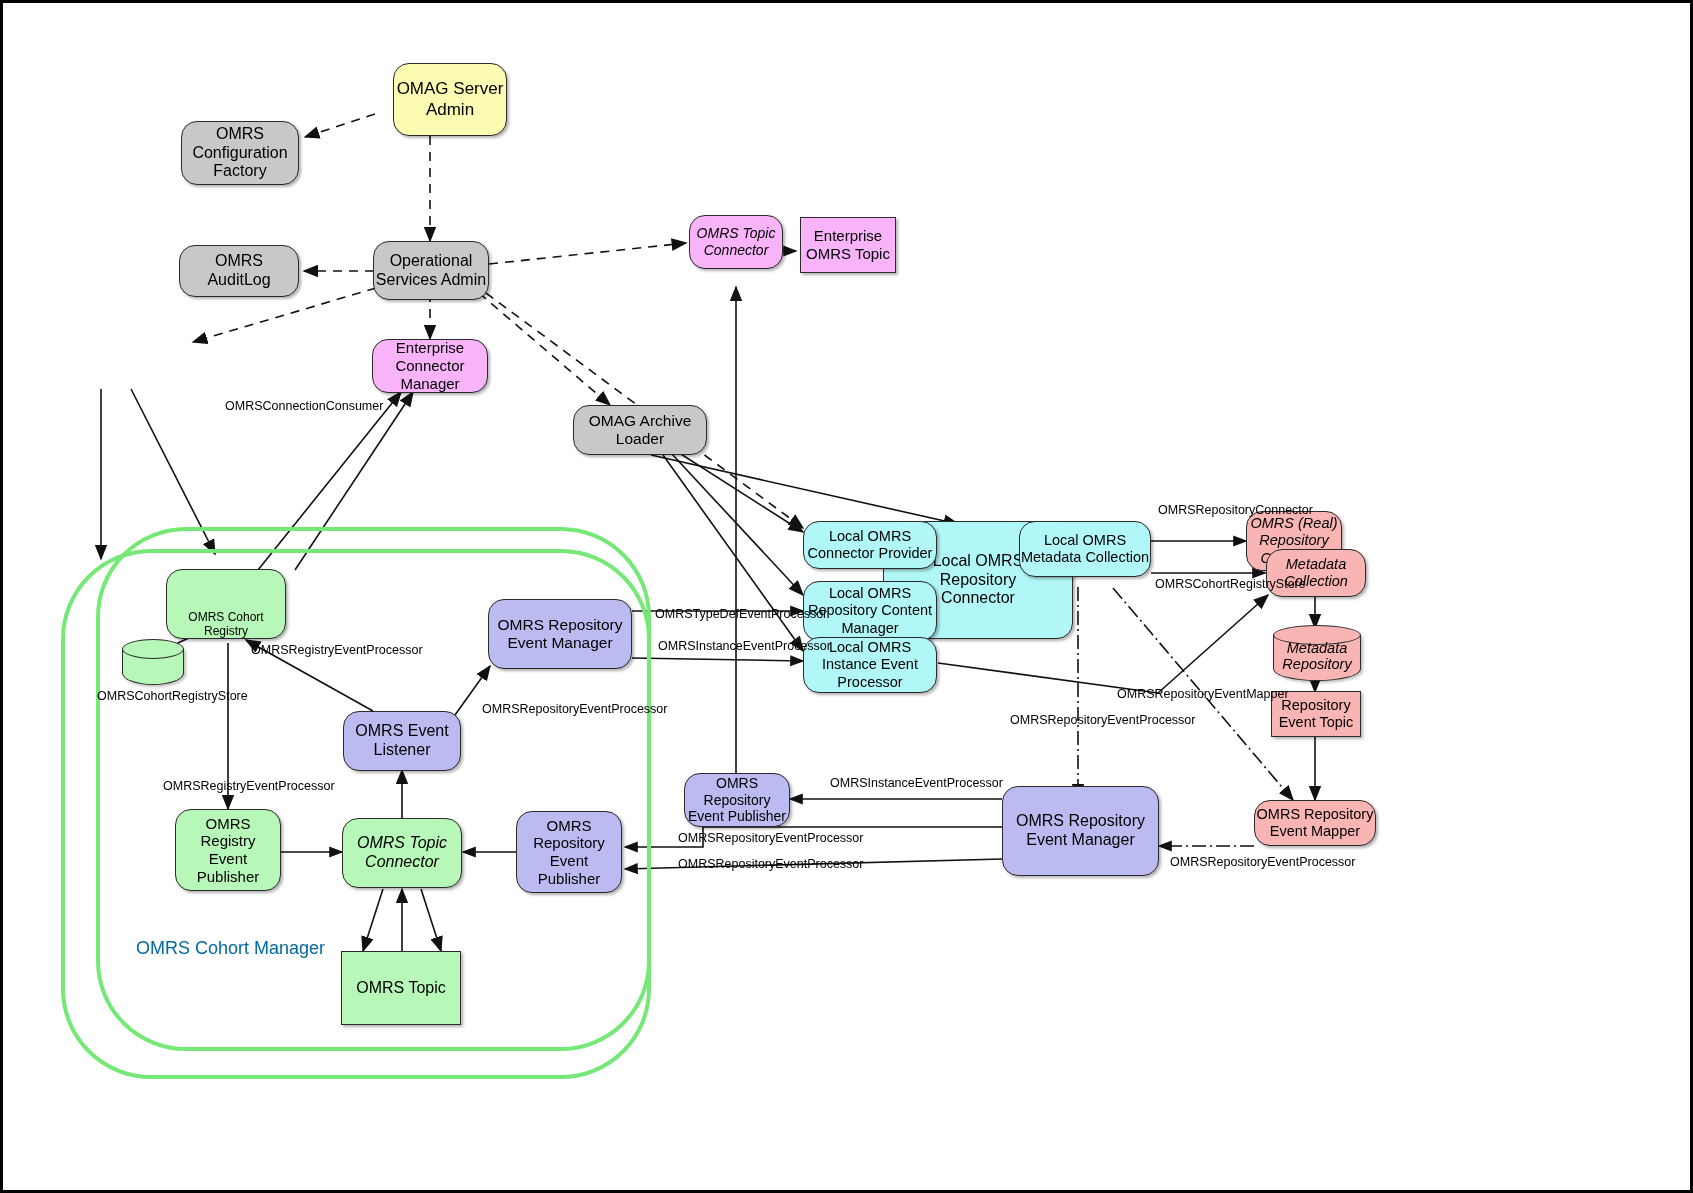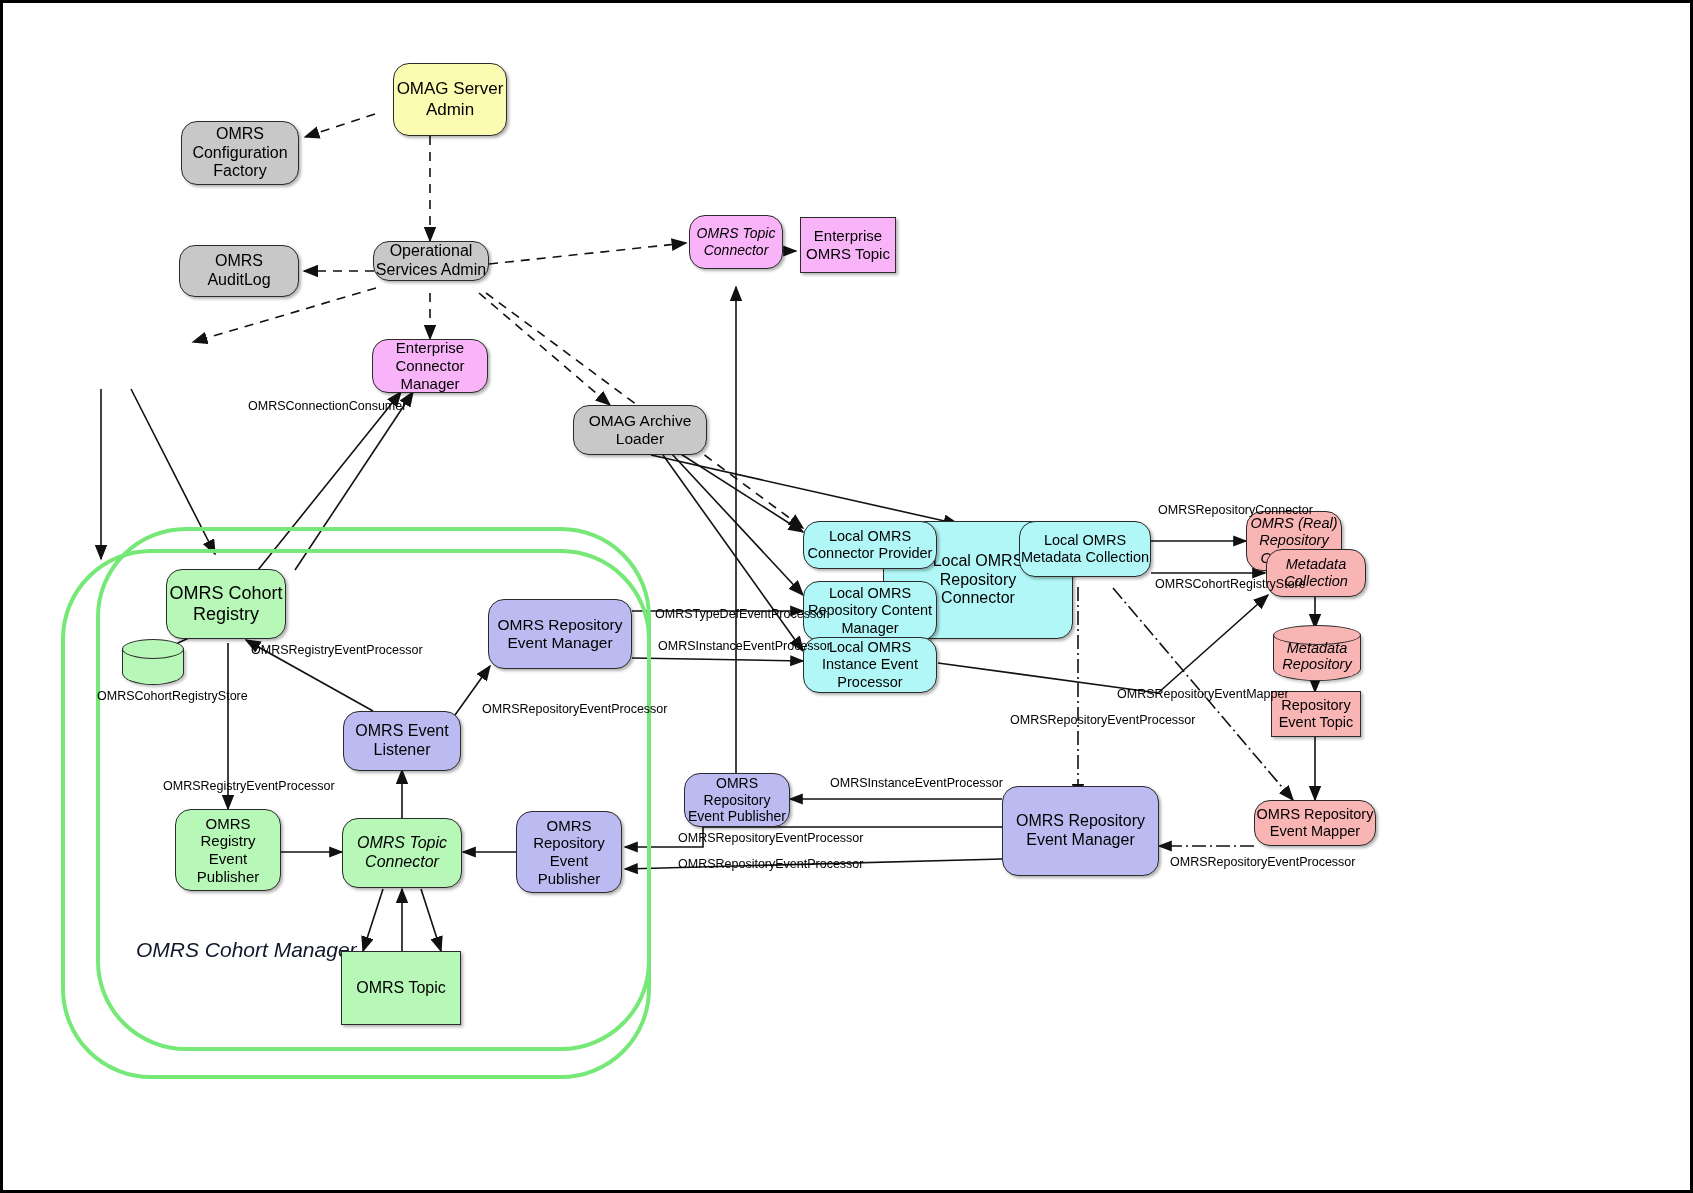--- a/index.html
+++ b/index.html
@@ -9,21 +9,21 @@
   .node{position:absolute;box-sizing:border-box;display:flex;align-items:center;justify-content:center;text-align:center;border:1.5px solid #2b2b2b;color:#000;line-height:1.18;}
   .rr{border-radius:16px;box-shadow:2px 2px 3px rgba(0,0,0,.30);}
   .sq{border-radius:0;box-shadow:2px 2px 3px rgba(0,0,0,.30);}
   .ital{font-style:italic;}
   .cyl{position:absolute;box-sizing:border-box;}
   .cyl .body{position:absolute;left:0;right:0;top:9px;bottom:0;border:1.5px solid #2b2b2b;border-top:none;border-radius:0 0 50% 50%/0 0 12px 12px;box-shadow:2px 2px 3px rgba(0,0,0,.25);}
   .cyl .top{position:absolute;left:0;right:0;top:0;height:18px;border:1.5px solid #2b2b2b;border-radius:50%;}
   .cyl .lbl{position:absolute;left:0;right:0;top:50%;transform:translateY(-40%);text-align:center;font-style:italic;}
   .grp{position:absolute;box-sizing:border-box;border:4px solid #76e878;border-radius:90px;background:transparent;}
   .elabel{position:absolute;font-size:12.5px;color:#000;white-space:nowrap;}
-  .grplabel{position:absolute;font-size:21px;color:#0f172a;white-space:nowrap;font-style:italic;}
+  .grplabel{position:absolute;font-size:18px;color:#0369a1;white-space:nowrap;}
 </style>
 </head>
 <body>
 
 <div id="canvas">
 
   <svg id="svg-layer" viewBox="0 0 1693 1193">
     <defs>
       <marker id="ah" markerWidth="10" markerHeight="8" refX="9" refY="4" orient="auto" markerUnits="strokeWidth">
         <path d="M0,0 L10,4 L0,8 z" fill="#111"></path>
@@ -120,21 +120,21 @@
     <span style="white-space:pre-line">OMAG Server
 Admin</span>
   </div>
 
   <div class="node rr" style="left:178px;top:118px;width:118px;height:64px;background:#c8c8c8;font-size:16px;">
     <span style="white-space:pre-line">OMRS
 Configuration
 Factory</span>
   </div>
 
-  <div class="node rr" style="left:370px;top:238px;width:116px;height:40px;background:#c8c8c8;font-size:16px;">
+  <div class="node rr" style="left:370px;top:238px;width:116px;height:59px;background:#c8c8c8;font-size:16px;">
     <span style="white-space:pre-line">Operational
 Services Admin</span>
   </div>
 
   <div class="node rr" style="left:176px;top:242px;width:120px;height:52px;background:#c8c8c8;font-size:16px;">
     <span style="white-space:pre-line">OMRS
 AuditLog</span>
   </div>
 
   <div class="node rr ital" style="left:686px;top:212px;width:94px;height:54px;background:#f9b4f9;font-size:14px;">
@@ -208,21 +208,21 @@
   <div class="node sq" style="left:1268px;top:688px;width:90px;height:46px;background:#f9b4b4;font-size:14.5px;">
     <span style="white-space:pre-line">Repository
 Event Topic</span>
   </div>
 
   <div class="node rr" style="left:1251px;top:797px;width:122px;height:46px;background:#f9b4b4;font-size:14.5px;">
     <span style="white-space:pre-line">OMRS Repository
 Event Mapper</span>
   </div>
 
-  <div class="node rr" style="left:163px;top:566px;width:120px;height:70px;background:#b7f7b7;font-size:18px;">
+  <div class="node rr" style="left:163px;top:566px;width:120px;height:70px;background:#b7f7b7;font-size:12px;align-items:flex-end;">
     <span style="white-space:pre-line">OMRS Cohort
 Registry</span>
   </div>
 
   <div class="cyl" style="left:119px;top:636px;width:62px;height:46px;">
     <div class="body" style="background:#b7f7b7;"></div>
     <div class="top" style="background:#b7f7b7;"></div>
   </div>
 
   <div class="node rr" style="left:485px;top:596px;width:144px;height:70px;background:#bbbbf2;font-size:15.5px;">
@@ -262,21 +262,21 @@
     <span style="white-space:pre-line">OMRS
 Repository
 Event Publisher</span>
   </div>
 
   <div class="node rr" style="left:999px;top:783px;width:157px;height:90px;background:#bbbbf2;font-size:16px;">
     <span style="white-space:pre-line">OMRS Repository
 Event Manager</span>
   </div>
 
-  <div class="elabel" style="left:245px;top:396px;">OMRSConnectionConsumer</div>
+  <div class="elabel" style="left:222px;top:396px;">OMRSConnectionConsumer</div>
 
   <div class="elabel" style="left:94px;top:686px;">OMRSCohortRegistryStore</div>
 
   <div class="elabel" style="left:248px;top:640px;">OMRSRegistryEventProcessor</div>
 
   <div class="elabel" style="left:160px;top:776px;">OMRSRegistryEventProcessor</div>
 
   <div class="elabel" style="left:479px;top:699px;">OMRSRepositoryEventProcessor</div>
 
   <div class="elabel" style="left:652px;top:604px;">OMRSTypeDefEventProcessor</div>

